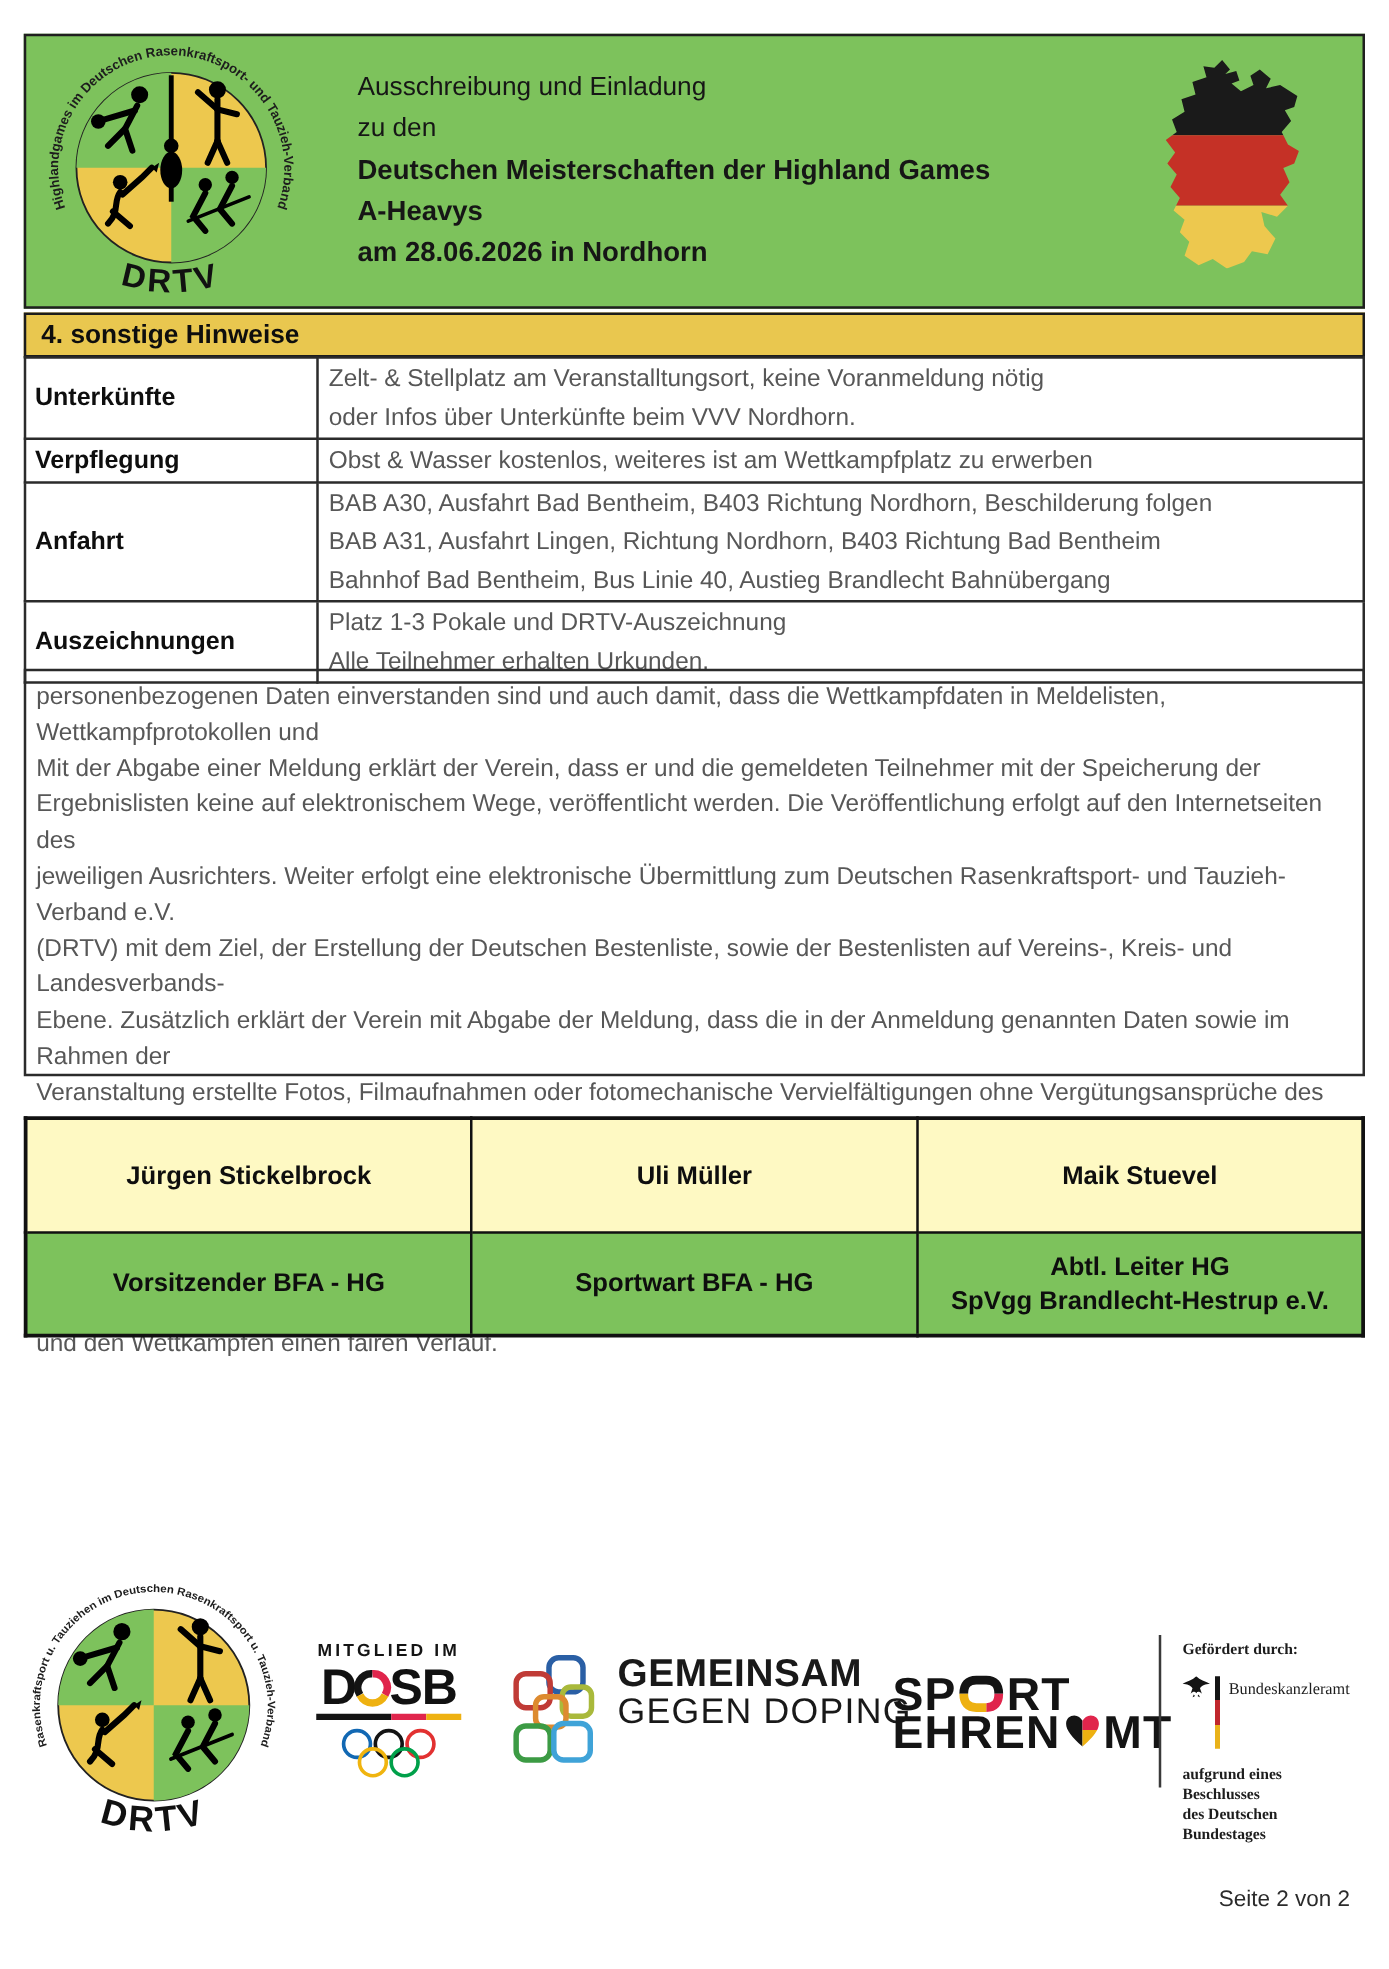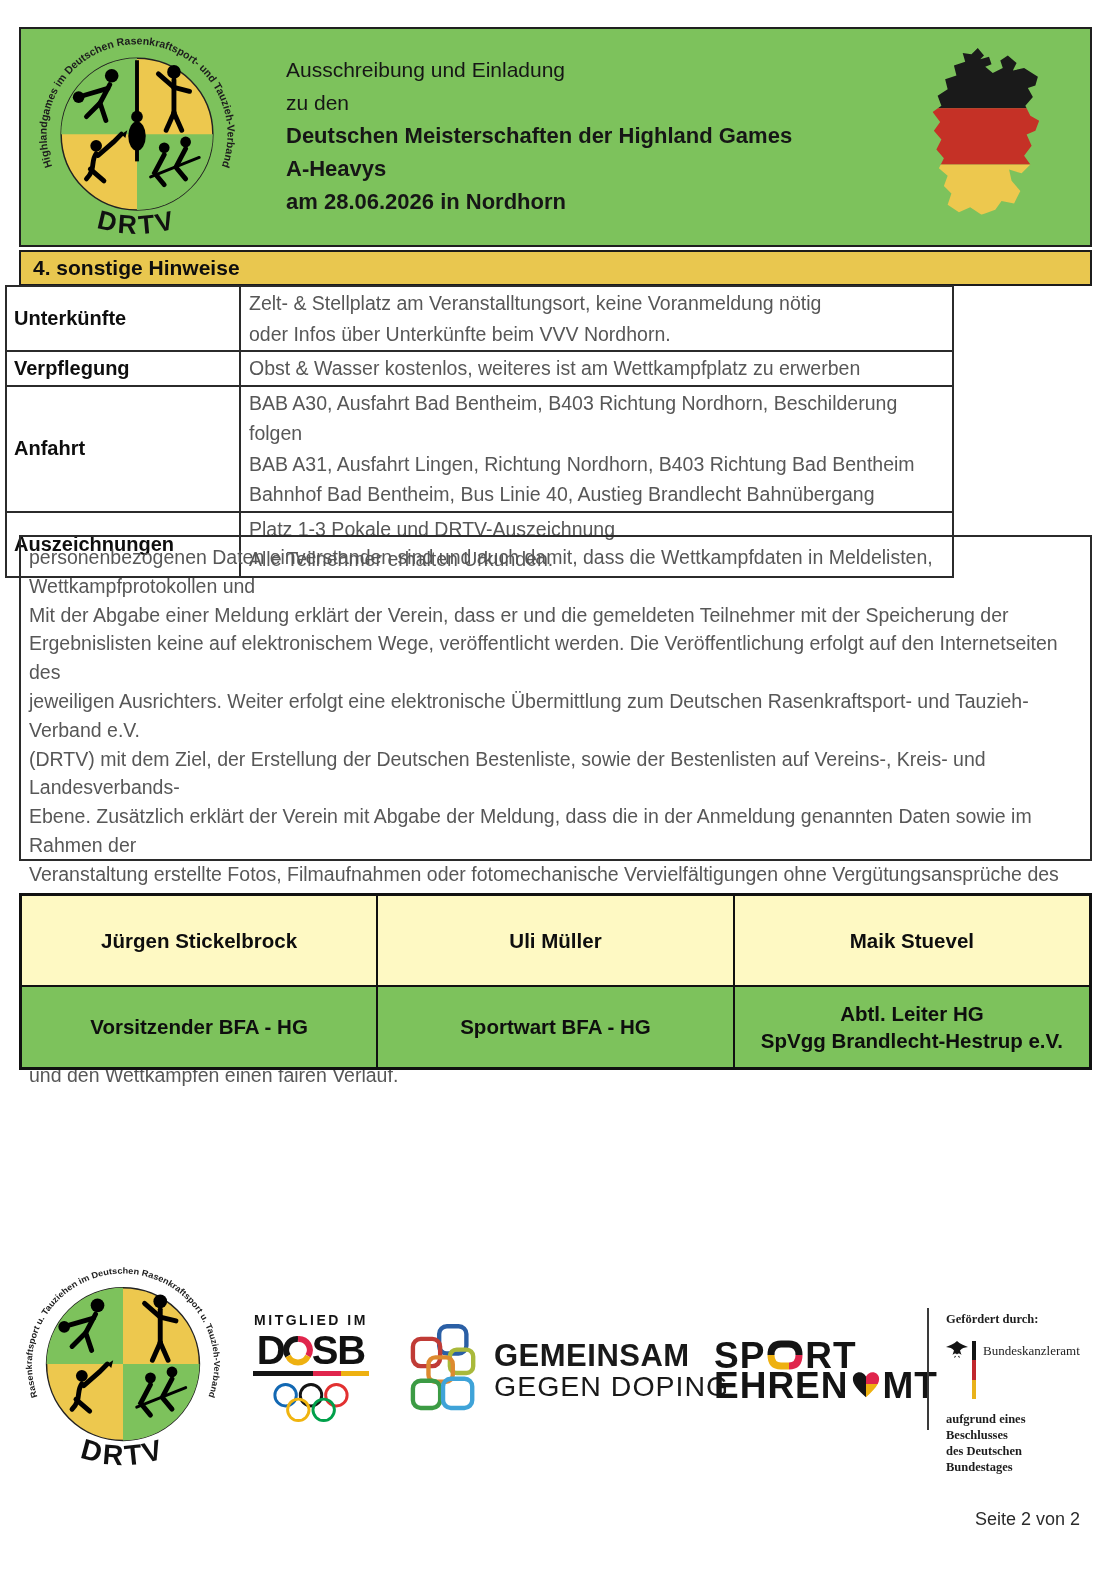--- a/index.html
+++ b/index.html
@@ -14,21 +14,21 @@
   .title-block div{line-height:33px;font-size:21px;color:#161616;}
   .title-block .bold{font-weight:bold;font-size:22px;}
   .germany-map{position:absolute;right:30px;top:14px;width:152px;height:188px;}
 
   
   .section-bar{position:absolute;left:19px;top:250px;width:1073px;height:36px;
                background:#e9c74f;border:2px solid #1c1c1c;box-sizing:border-box;
                font-weight:bold;font-size:21px;color:#0e0e0e;line-height:31px;padding-left:12px;}
 
   
-  .hints-table{position:absolute;left:5px;top:285px;width:949px;border-collapse:collapse;border-radius:12px;}
+  .hints-table{position:absolute;left:19px;top:285px;width:1073px;border-collapse:collapse;border-radius:12px;}
   .hints-table td{border:2px solid #2b2b2b;box-sizing:border-box;vertical-align:middle;}
   .hints-table td.lbl{width:234px;font-weight:bold;font-size:20px;color:#0e0e0e;padding-left:7px;}
   .hints-table td.val{font-size:19.5px;color:#575757;padding-left:8px;}
   .hints-table td.val div{line-height:30.5px;}
   tr.h2 td{height:62px;} tr.h1 td{height:31px;} tr.h3 td{height:93px;} tr.h2b td{height:63px;}
 
   
   .legal-box{position:absolute;left:19px;top:535px;width:1073px;height:326px;
              border:2px solid #2b2b2b;box-sizing:border-box;padding:6px 8px 0 8px;
              font-size:19.5px;color:#575757;}
@@ -49,21 +49,21 @@
   .dosb-block{position:absolute;left:250px;top:1312px;width:122px;text-align:center;}
   .dosb-member{font-size:14px;font-weight:bold;letter-spacing:2.5px;color:#141414;}
   .dosb-word{display:flex;align-items:center;justify-content:center;margin-top:5px;
              font-weight:bold;font-size:40px;letter-spacing:-1px;color:#111;line-height:34px;}
   .dosb-word svg{margin:0 -2px 0 -3px;}
   .dosb-bar{display:flex;height:5px;width:116px;margin:4px auto 0;}
   .dosb-bar .b1{width:52%;background:#141414;} .dosb-bar .b2{width:24%;background:#e0254c;}
   .dosb-bar .b3{width:24%;background:#eeb111;}
   .olympic-rings{margin-top:5px;}
 
-  .ggd-block{position:absolute;left:410px;top:1324px;display:flex;align-items:center;gap:14px;}
+  .ggd-block{position:absolute;left:410px;top:1324px;display:flex;align-items:flex-start;gap:14px;}
   .ggd-text .l1{font-weight:bold;font-size:31px;letter-spacing:0.5px;color:#191919;line-height:30px;}
   .ggd-text .l2{font-size:28.5px;letter-spacing:1px;color:#191919;line-height:30px;}
 
   .se-block{position:absolute;left:714px;top:1340px;color:#141414;font-weight:bold;}
   .se-line{display:flex;align-items:center;font-size:37px;letter-spacing:1px;line-height:29px;}
   .se-line svg{margin:0 1px;}
 
   .footer-divider{position:absolute;left:927px;top:1308px;width:2px;height:122px;background:#3a3a3a;}
 
   .funding-block{position:absolute;left:946px;top:1312px;width:140px;

